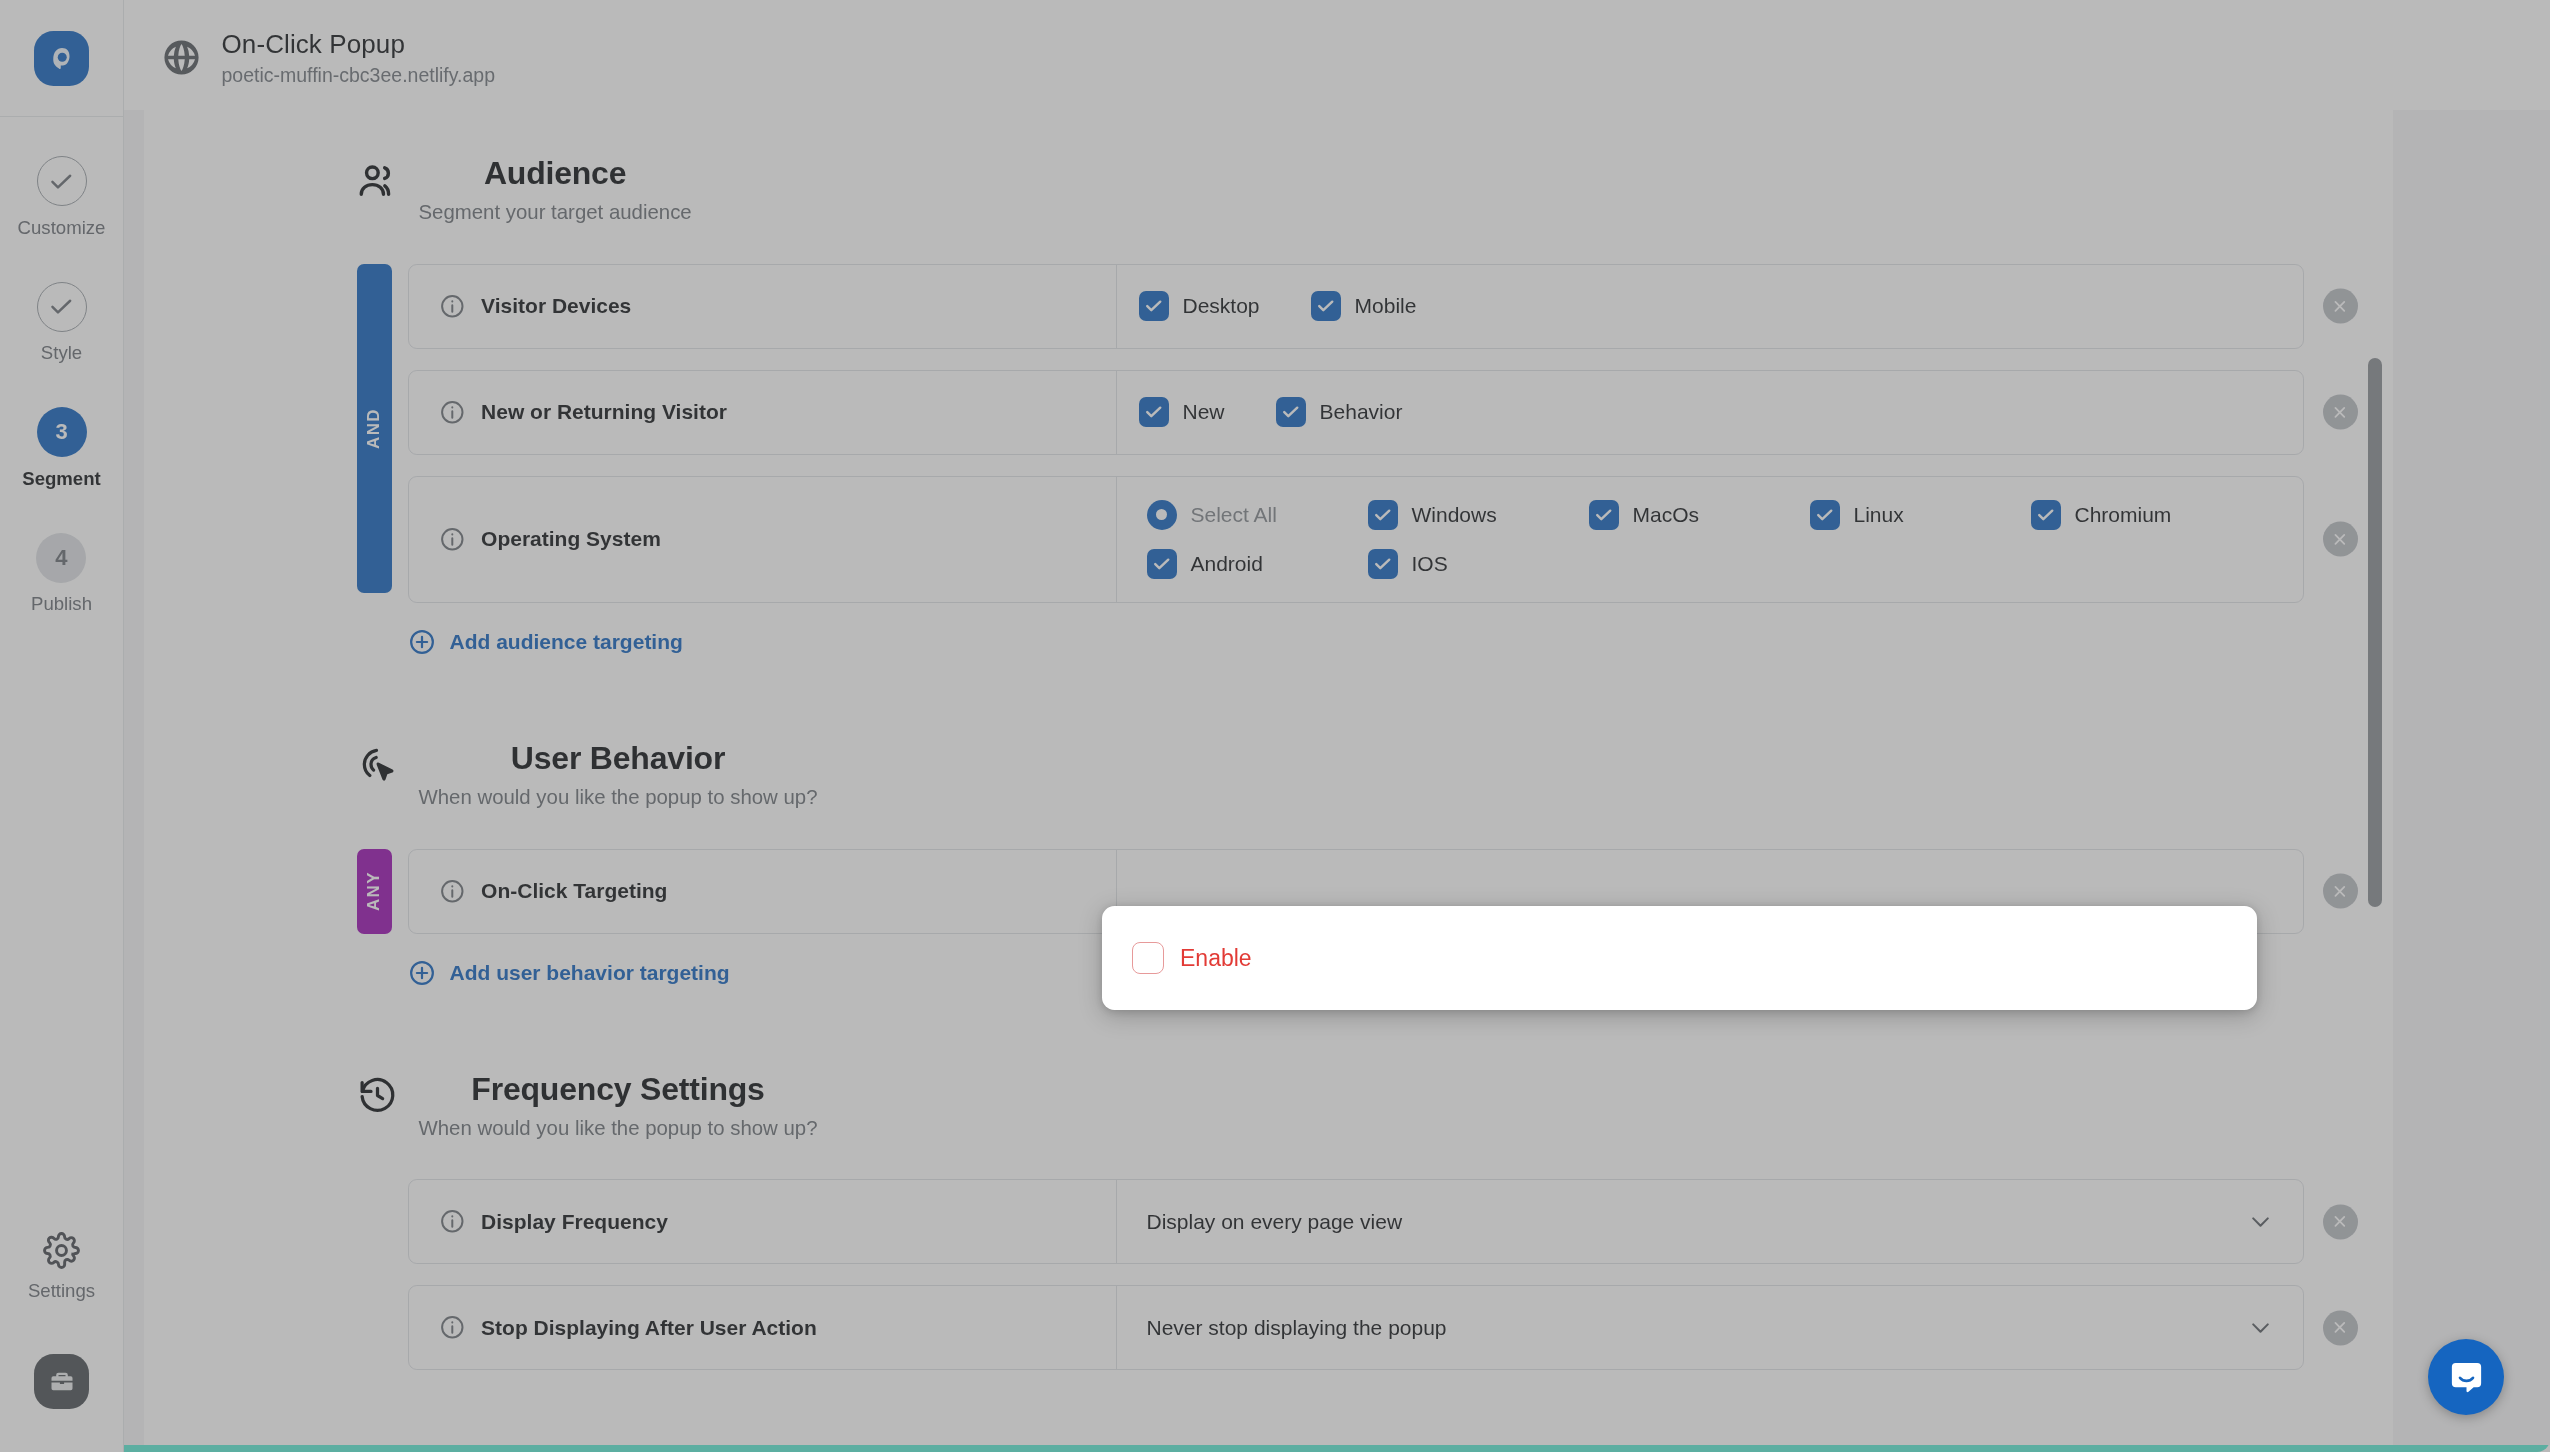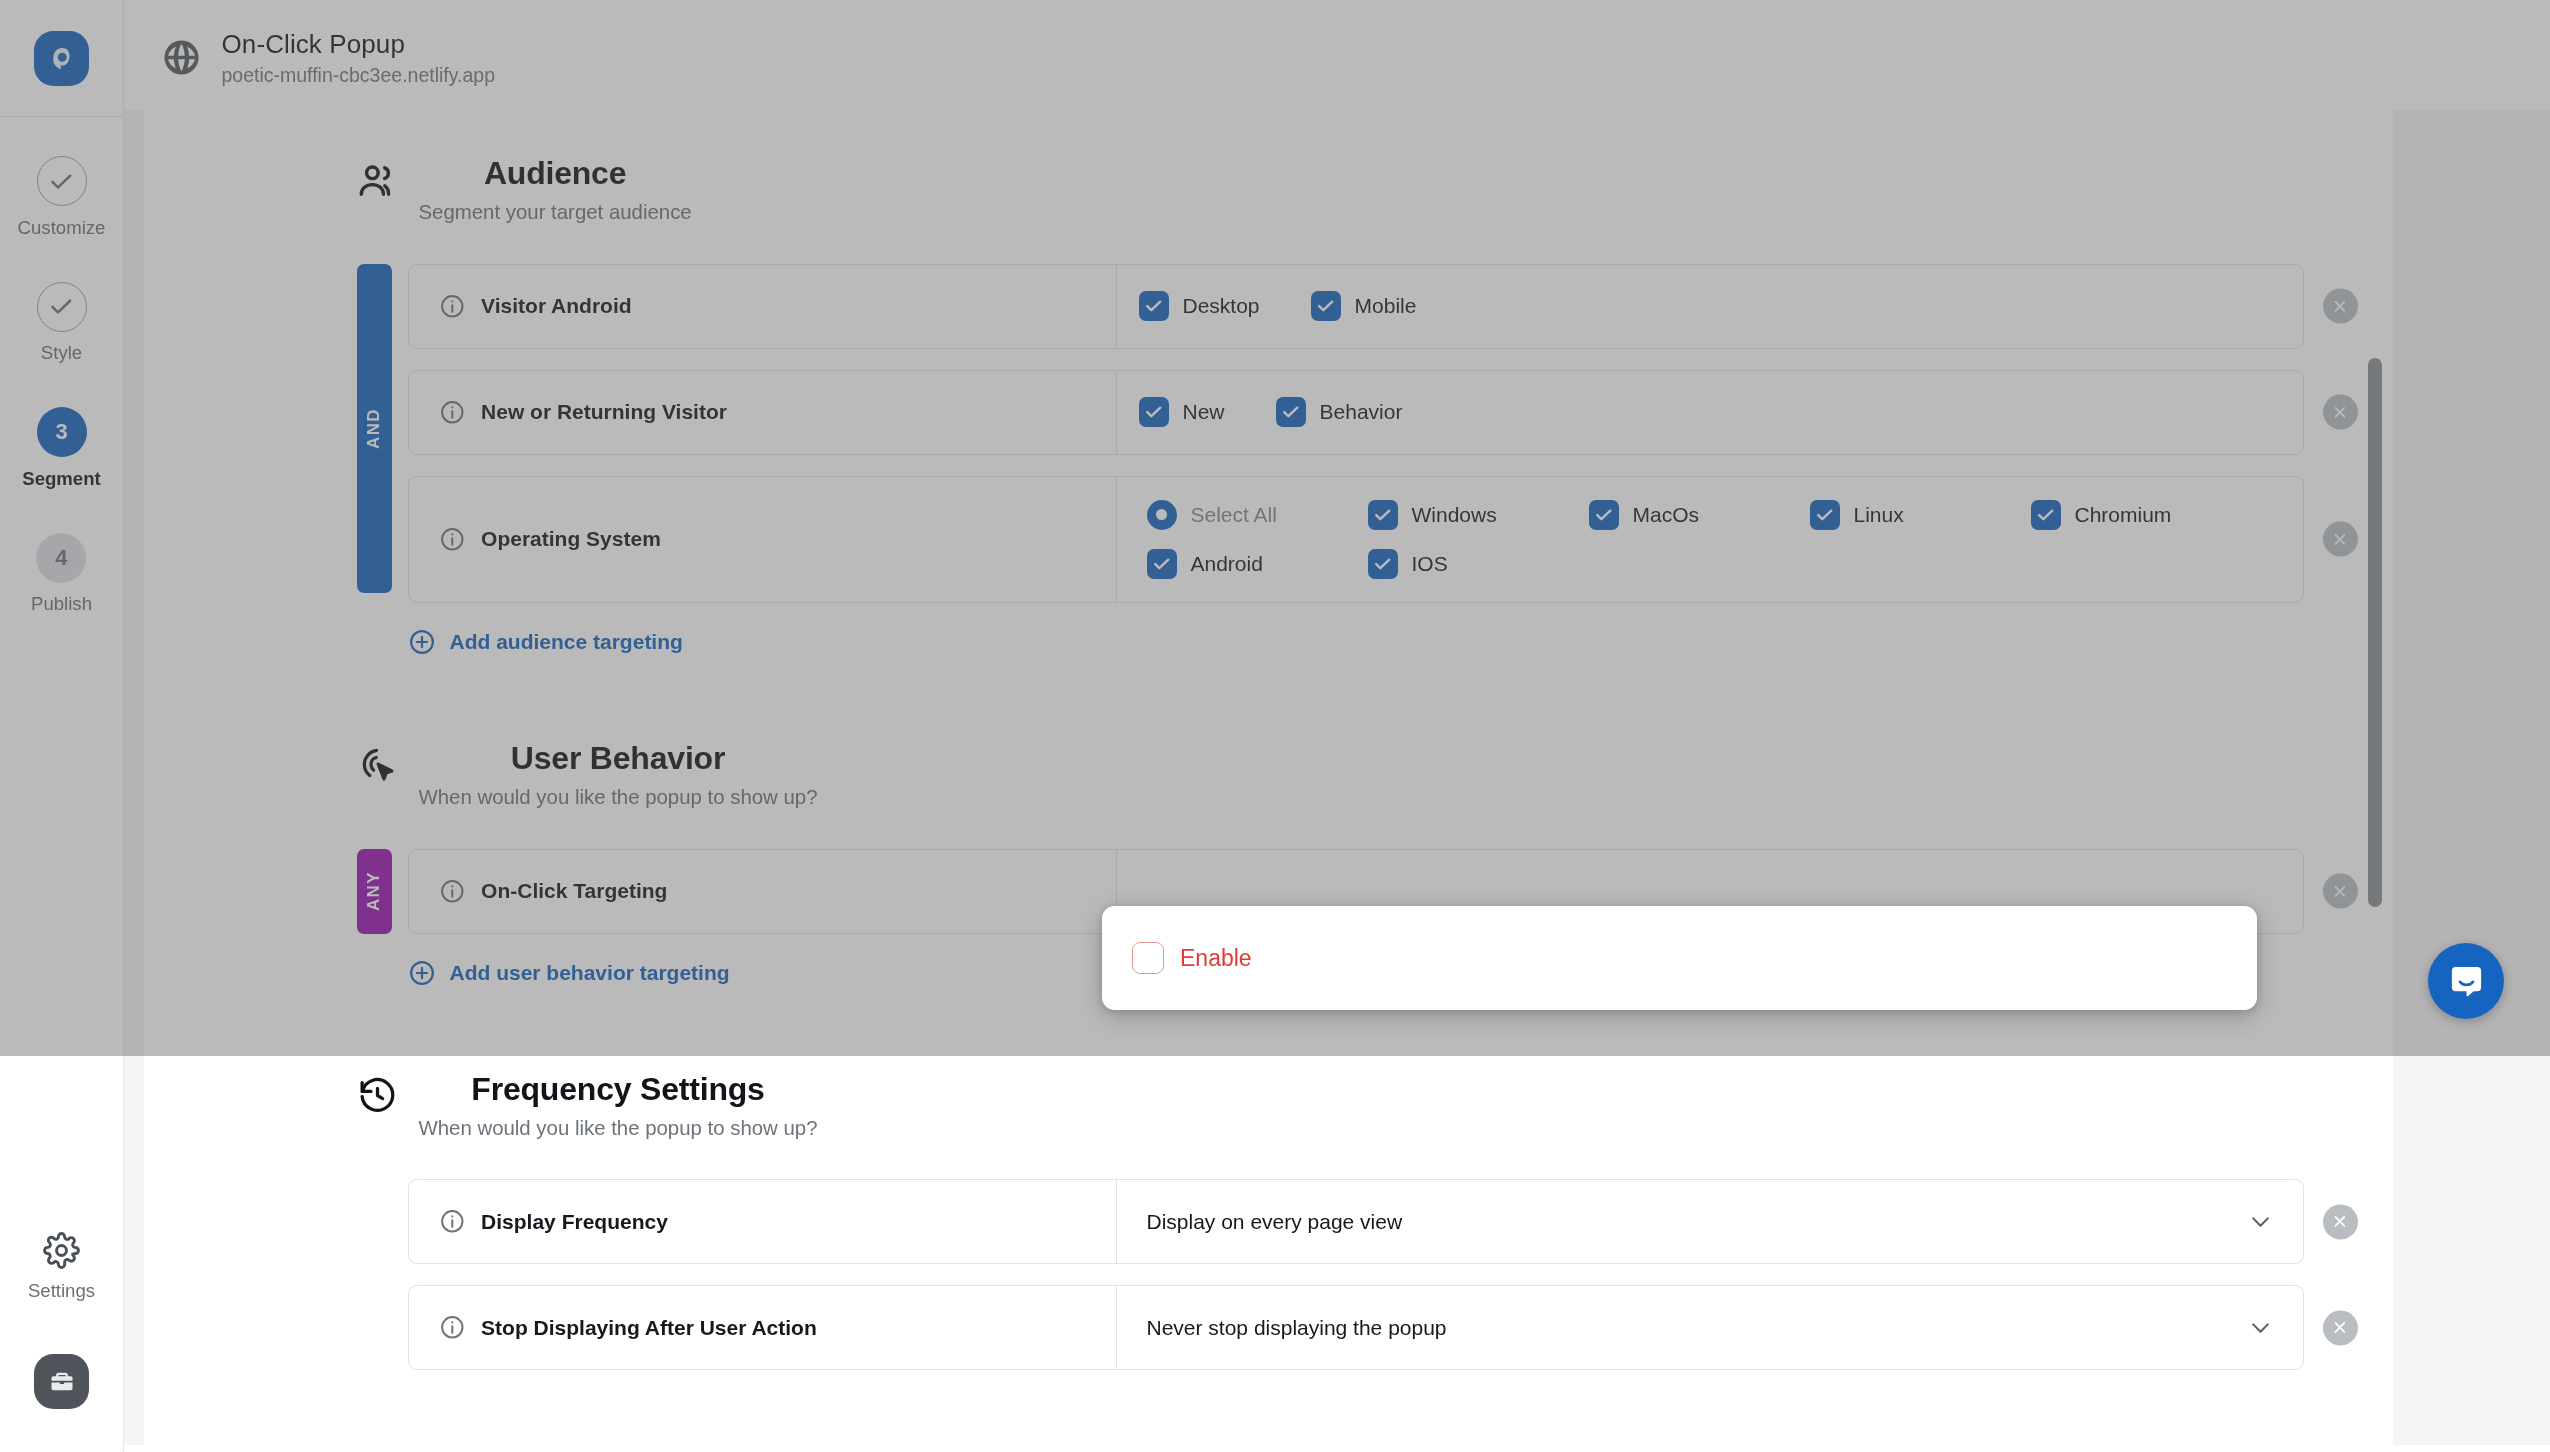--- a/index.html
+++ b/index.html
@@ -6,22 +6,23 @@
   html, body {
     width: 2550px; height: 1452px;
     overflow: hidden;
     font-family: "Liberation Sans", sans-serif;
     background: #ffffff;
   }
 
   
   #app {
     position: relative;
-    width: 2550px; height: 1056px;
+    width: 2550px; height: 1452px;
     background: #5eead4;
+    border-radius: 13px;
   }
   
   #dimmed-layer {
     position: absolute; inset: 0;
     width: 2550px; height: 1452px;
   }
   #scrim {
     position: absolute; inset: 0;
     background: rgba(90,90,90,0.42);
     z-index: 500;
@@ -348,21 +349,21 @@
               </div>
 
               <div class="rule-row">
                 <div class="rule-left">
                   <span class="info-icon">
                     <svg viewBox="0 0 24 24" fill="none" stroke="currentColor" stroke-width="1.8">
                       <circle cx="12" cy="12" r="9.2"></circle>
                         <path d="M12 11v6M12 7.4v.2" stroke-linecap="round"></path>
                     </svg>
                   </span>
-                  <span class="rule-name">Visitor Android</span>
+                  <span class="rule-name">Visitor Devices</span>
                 </div>
                 <div class="rule-right single">
                   <label class="opt">
                     <span class="cbox">
                       <svg viewBox="0 0 24 24" fill="none" stroke="currentColor" stroke-width="3" stroke-linecap="round" stroke-linejoin="round">
                           <path d="M4 12.5l5 5L20 7"></path>
                         </svg>
                     </span>
                     <span class="opt-label">Desktop</span>
                   </label>

